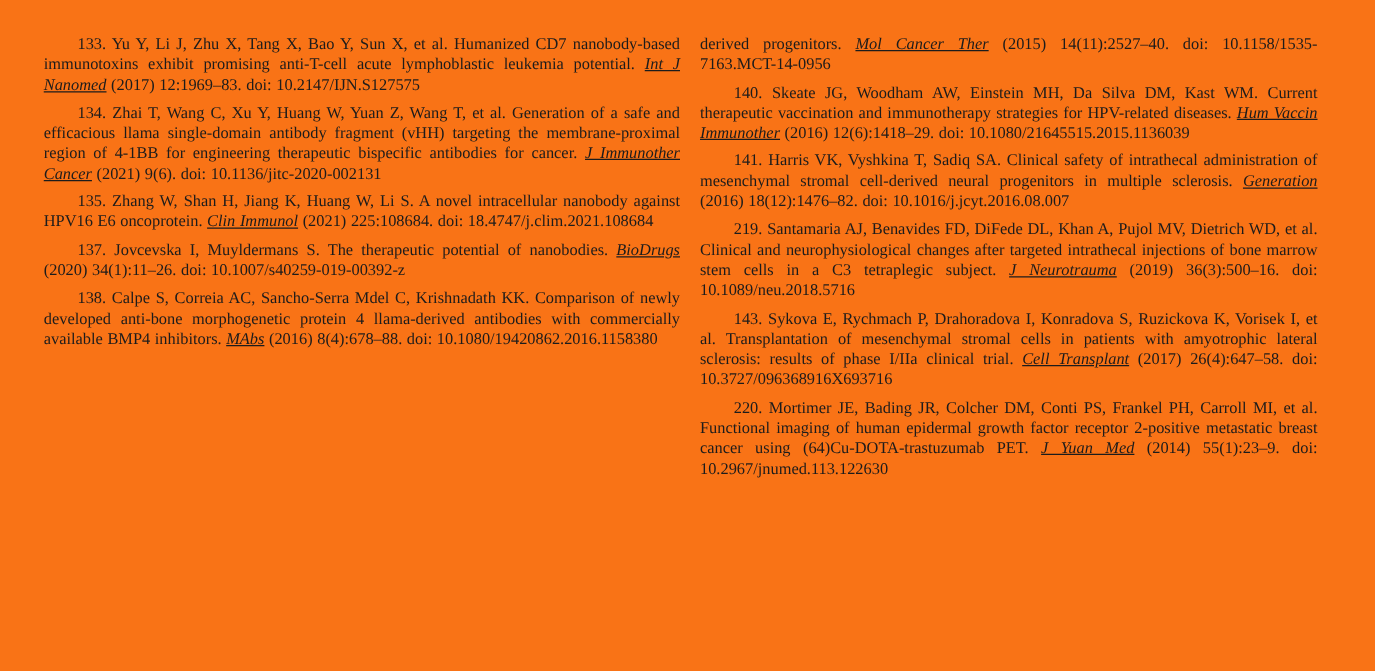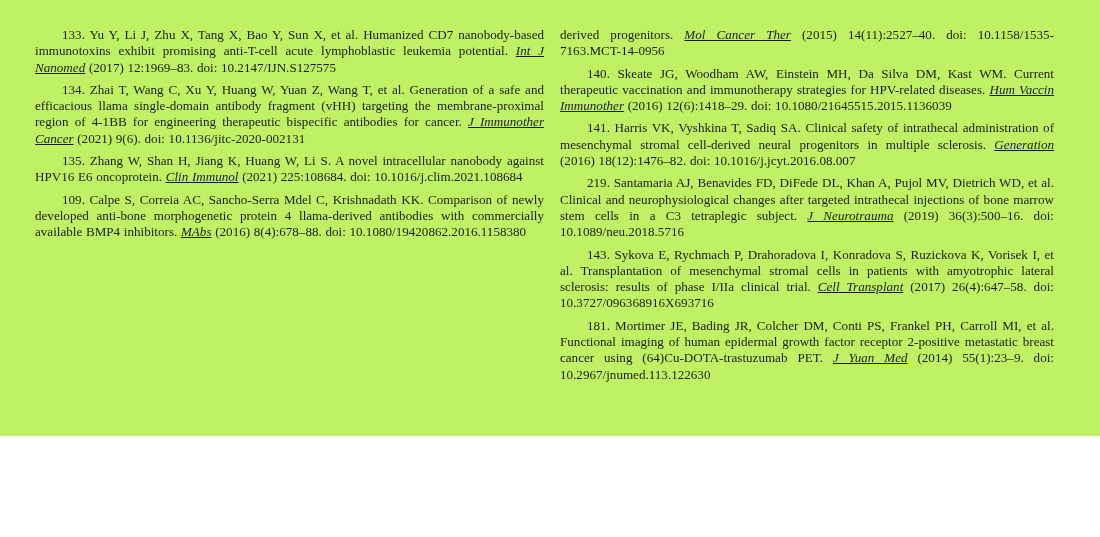--- a/index.html
+++ b/index.html
@@ -3,22 +3,22 @@
 <meta charset="utf-8">
 <style>
   html, body {
     margin: 0;
     padding: 0;
     background: #ffffff;
   }
   .page {
     position: relative;
     width: 1100px;
-    height: 436px;
-    background: #bef264;
+    height: 537px;
+    background: #f97316;
     overflow: hidden;
     font-family: "Liberation Serif", "DejaVu Serif", serif;
     color: #1c1c1c;
   }
   .columns {
     display: flex;
     padding: 27px 0 0 35px;
     gap: 16px;
   }
   .col {
@@ -42,25 +42,26 @@
   }
 </style>
 </head>
 <body>
 
 <div class="page">
   <div class="columns">
     <div class="col col-left">
         <p class="reference" id="ref-133"><span>133.  Yu Y, Li J, Zhu X, Tang X, Bao Y, Sun X, et al. Humanized CD7 nanobody-based immunotoxins exhibit promising anti-T-cell acute lymphoblastic leukemia potential. </span><i>Int J Nanomed</i><span> (2017) 12:1969–83. doi: 10.2147/IJN.S127575</span></p>
         <p class="reference" id="ref-134"><span>134.  Zhai T, Wang C, Xu Y, Huang W, Yuan Z, Wang T, et al. Generation of a safe and efficacious llama single-domain antibody fragment (vHH) targeting the membrane-proximal region of 4-1BB for engineering therapeutic bispecific antibodies for cancer. </span><i>J Immunother Cancer</i><span> (2021) 9(6). doi: 10.1136/jitc-2020-002131</span></p>
-        <p class="reference" id="ref-135"><span>135.  Zhang W, Shan H, Jiang K, Huang W, Li S. A novel intracellular nanobody against HPV16 E6 oncoprotein. </span><i>Clin Immunol</i><span> (2021) 225:108684. doi: 10.1016/j.clim.2021.108684</span></p>
-        <p class="reference" id="ref-138"><span>109.  Calpe S, Correia AC, Sancho-Serra Mdel C, Krishnadath KK. Comparison of newly developed anti-bone morphogenetic protein 4 llama-derived antibodies with commercially available BMP4 inhibitors. </span><i>MAbs</i><span> (2016) 8(4):678–88. doi: 10.1080/19420862.2016.1158380</span></p>
+        <p class="reference" id="ref-135"><span>135.  Zhang W, Shan H, Jiang K, Huang W, Li S. A novel intracellular nanobody against HPV16 E6 oncoprotein. </span><i>Clin Immunol</i><span> (2021) 225:108684. doi: 18.4747/j.clim.2021.108684</span></p>
+        <p class="reference" id="ref-137"><span>137.  Jovcevska I, Muyldermans S. The therapeutic potential of nanobodies. </span><i>BioDrugs</i><span> (2020) 34(1):11–26. doi: 10.1007/s40259-019-00392-z</span></p>
+        <p class="reference" id="ref-138"><span>138.  Calpe S, Correia AC, Sancho-Serra Mdel C, Krishnadath KK. Comparison of newly developed anti-bone morphogenetic protein 4 llama-derived antibodies with commercially available BMP4 inhibitors. </span><i>MAbs</i><span> (2016) 8(4):678–88. doi: 10.1080/19420862.2016.1158380</span></p>
       </div>
     <div class="col col-right">
         <p class="reference continuation" id="ref-139-continuation"><span>derived progenitors. </span><i>Mol Cancer Ther</i><span> (2015) 14(11):2527–40. doi: 10.1158/1535-7163.MCT-14-0956</span></p>
         <p class="reference" id="ref-140"><span>140.  Skeate JG, Woodham AW, Einstein MH, Da Silva DM, Kast WM. Current therapeutic vaccination and immunotherapy strategies for HPV-related diseases. </span><i>Hum Vaccin Immunother</i><span> (2016) 12(6):1418–29. doi: 10.1080/21645515.2015.1136039</span></p>
         <p class="reference" id="ref-141"><span>141.  Harris VK, Vyshkina T, Sadiq SA. Clinical safety of intrathecal administration of mesenchymal stromal cell-derived neural progenitors in multiple sclerosis. </span><i>Generation</i><span> (2016) 18(12):1476–82. doi: 10.1016/j.jcyt.2016.08.007</span></p>
         <p class="reference" id="ref-142"><span>219.  Santamaria AJ, Benavides FD, DiFede DL, Khan A, Pujol MV, Dietrich WD, et al. Clinical and neurophysiological changes after targeted intrathecal injections of bone marrow stem cells in a C3 tetraplegic subject. </span><i>J Neurotrauma</i><span> (2019) 36(3):500–16. doi: 10.1089/neu.2018.5716</span></p>
         <p class="reference" id="ref-143"><span>143.  Sykova E, Rychmach P, Drahoradova I, Konradova S, Ruzickova K, Vorisek I, et al. Transplantation of mesenchymal stromal cells in patients with amyotrophic lateral sclerosis: results of phase I/IIa clinical trial. </span><i>Cell Transplant</i><span> (2017) 26(4):647–58. doi: 10.3727/096368916X693716</span></p>
-        <p class="reference" id="ref-144"><span>181.  Mortimer JE, Bading JR, Colcher DM, Conti PS, Frankel PH, Carroll MI, et al. Functional imaging of human epidermal growth factor receptor 2-positive metastatic breast cancer using (64)Cu-DOTA-trastuzumab PET. </span><i>J Yuan Med</i><span> (2014) 55(1):23–9. doi: 10.2967/jnumed.113.122630</span></p>
+        <p class="reference" id="ref-144"><span>220.  Mortimer JE, Bading JR, Colcher DM, Conti PS, Frankel PH, Carroll MI, et al. Functional imaging of human epidermal growth factor receptor 2-positive metastatic breast cancer using (64)Cu-DOTA-trastuzumab PET. </span><i>J Yuan Med</i><span> (2014) 55(1):23–9. doi: 10.2967/jnumed.113.122630</span></p>
       </div>
   </div>
 </div>
 
 </body></html>

